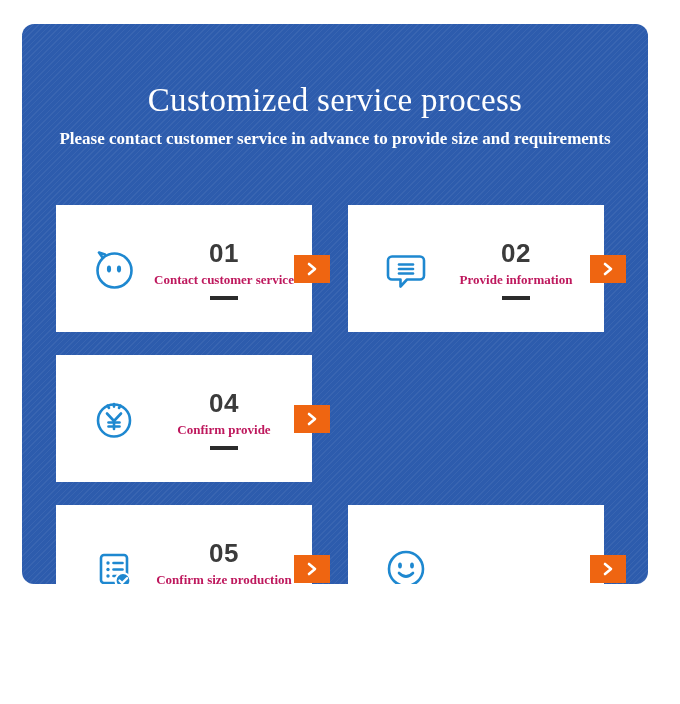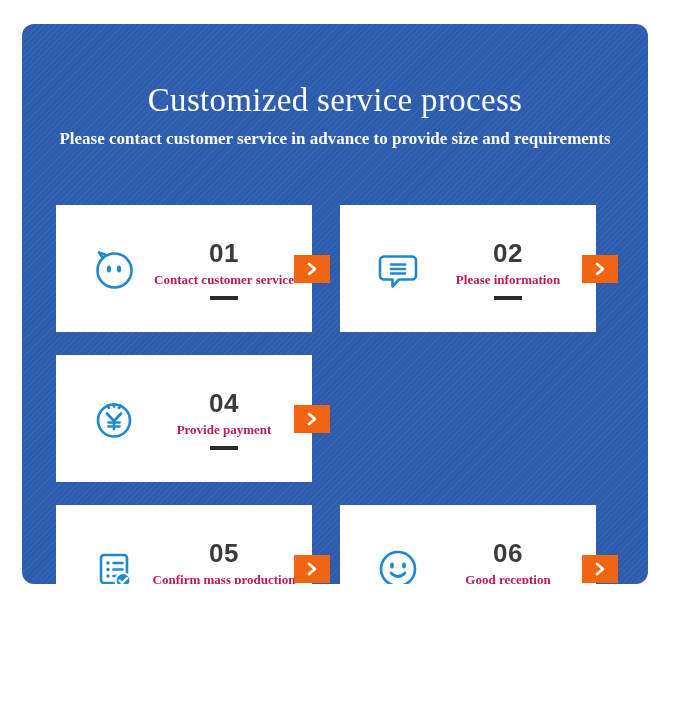--- a/index.html
+++ b/index.html
@@ -84,21 +84,21 @@
   .row:last-child { margin-bottom: 0; }
 
   .card {
     position: absolute;
     top: 0;
     width: 256px;
     height: 127px;
     background: #ffffff;
   }
   .card.left  { left: 0px; }
-  .card.right { left: 284px; }
+  .card.right { left: 292px; }
 
   .card-inner {
     position: relative;
     width: 100%;
     height: 100%;
     display: flex;
     align-items: center;
   }
 
   .icon-wrap {
@@ -216,21 +216,21 @@
               <svg viewBox="0 0 52 52" fill="none" stroke="#1e88d0" stroke-width="2.6" stroke-linecap="round" stroke-linejoin="round">
                 <path d="M12 13.5 h28 a4 4 0 0 1 4 4 v15 a4 4 0 0 1 -4 4 h-13 l-6.5 7 v-7 h-8.5
                          a4 4 0 0 1 -4 -4 v-15 a4 4 0 0 1 4 -4 z"></path>
                 <path d="M19 21.5 h14"></path>
                 <path d="M19 26 h14"></path>
                 <path d="M19 30.5 h14"></path>
               </svg>
             </span>
             <div class="card-text">
               <div class="step-num">02</div>
-              <div class="step-label">Please information</div>
+              <div class="step-label">Provide information</div>
               <div class="step-dash"></div>
             </div>
             <span class="arrow-badge">
               <svg viewBox="0 0 16 16" fill="none" stroke="#ffffff" stroke-width="2.6" stroke-linecap="round" stroke-linejoin="round">
                 <path d="M5 3 L11 8 L5 13"></path>
               </svg>
             </span>
           </div>
         </div>
       </div>
@@ -246,21 +246,21 @@
                 <path d="M20.5 29.5 h11"></path>
                 <path d="M20.5 33.5 h11"></path>
                 <path d="M26 28 v8"></path>
                 <path d="M19.5 12.5 l1.5 2.5"></path>
                 <path d="M32.5 12.5 l-1.5 2.5"></path>
                 <path d="M26 11 v2.6"></path>
               </svg>
             </span>
             <div class="card-text">
               <div class="step-num">04</div>
-              <div class="step-label">Provide payment</div>
+              <div class="step-label">Confirm provide</div>
               <div class="step-dash"></div>
             </div>
             <span class="arrow-badge">
               <svg viewBox="0 0 16 16" fill="none" stroke="#ffffff" stroke-width="2.6" stroke-linecap="round" stroke-linejoin="round">
                 <path d="M5 3 L11 8 L5 13"></path>
               </svg>
             </span>
           </div>
         </div>
 
@@ -279,46 +279,41 @@
                 <circle cx="20" cy="33" r="1.7" fill="#1e88d0" stroke="none"></circle>
                 <path d="M25.5 20 h9"></path>
                 <path d="M25.5 26.5 h9"></path>
                 <path d="M25.5 33 h5"></path>
                 <circle cx="35" cy="37.5" r="7.5" fill="#1e88d0" stroke="#ffffff" stroke-width="2.2"></circle>
                 <path d="M31.5 37.5 l2.6 2.6 5 -5" stroke="#ffffff" stroke-width="2.2"></path>
               </svg>
             </span>
             <div class="card-text">
               <div class="step-num">05</div>
-              <div class="step-label">Confirm mass production</div>
+              <div class="step-label">Confirm size production</div>
               <div class="step-dash"></div>
             </div>
             <span class="arrow-badge">
               <svg viewBox="0 0 16 16" fill="none" stroke="#ffffff" stroke-width="2.6" stroke-linecap="round" stroke-linejoin="round">
                 <path d="M5 3 L11 8 L5 13"></path>
               </svg>
             </span>
           </div>
         </div>
 
         <div class="card right">
           <div class="card-inner">
             <span class="icon-wrap">
               <svg viewBox="0 0 52 52" fill="none" stroke="#1e88d0" stroke-width="2.6" stroke-linecap="round" stroke-linejoin="round">
                 <circle cx="26" cy="26" r="17"></circle>
                 <ellipse cx="20" cy="22.5" rx="1.9" ry="3" fill="#1e88d0" stroke="none"></ellipse>
                 <ellipse cx="32" cy="22.5" rx="1.9" ry="3" fill="#1e88d0" stroke="none"></ellipse>
                 <path d="M19 30 q7 7 14 0"></path>
               </svg>
             </span>
-            <div class="card-text">
-              <div class="step-num">06</div>
-              <div class="step-label">Good reception</div>
-              <div class="step-dash"></div>
-            </div>
             <span class="arrow-badge">
               <svg viewBox="0 0 16 16" fill="none" stroke="#ffffff" stroke-width="2.6" stroke-linecap="round" stroke-linejoin="round">
                 <path d="M5 3 L11 8 L5 13"></path>
               </svg>
             </span>
           </div>
         </div>
       </div>
 
     </div>

